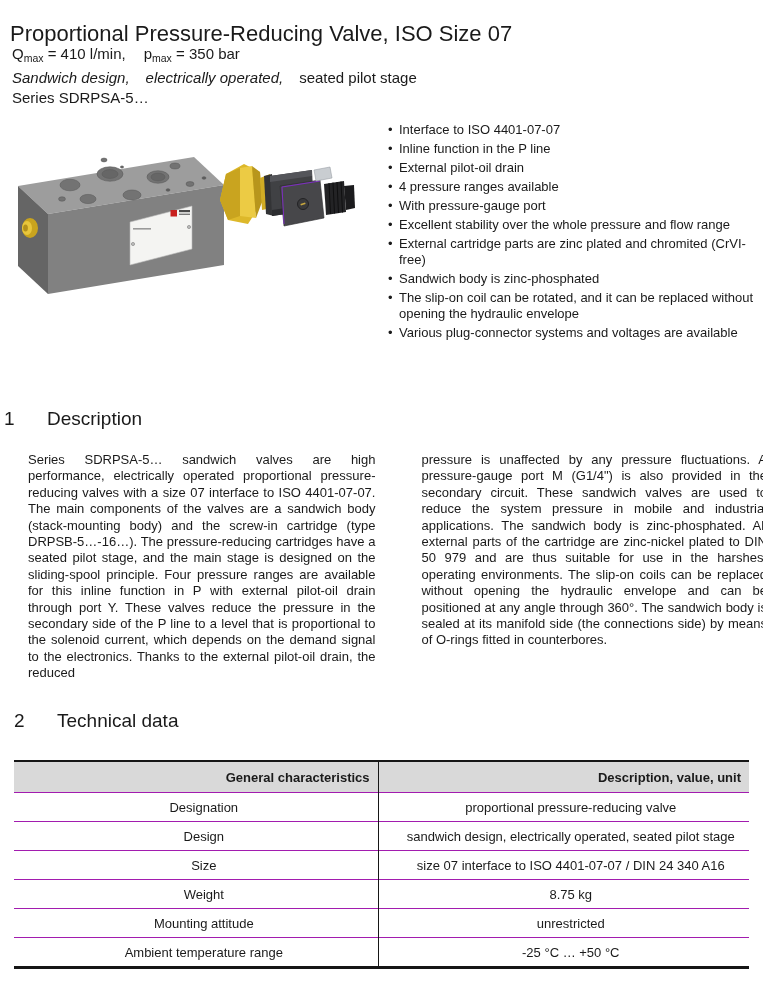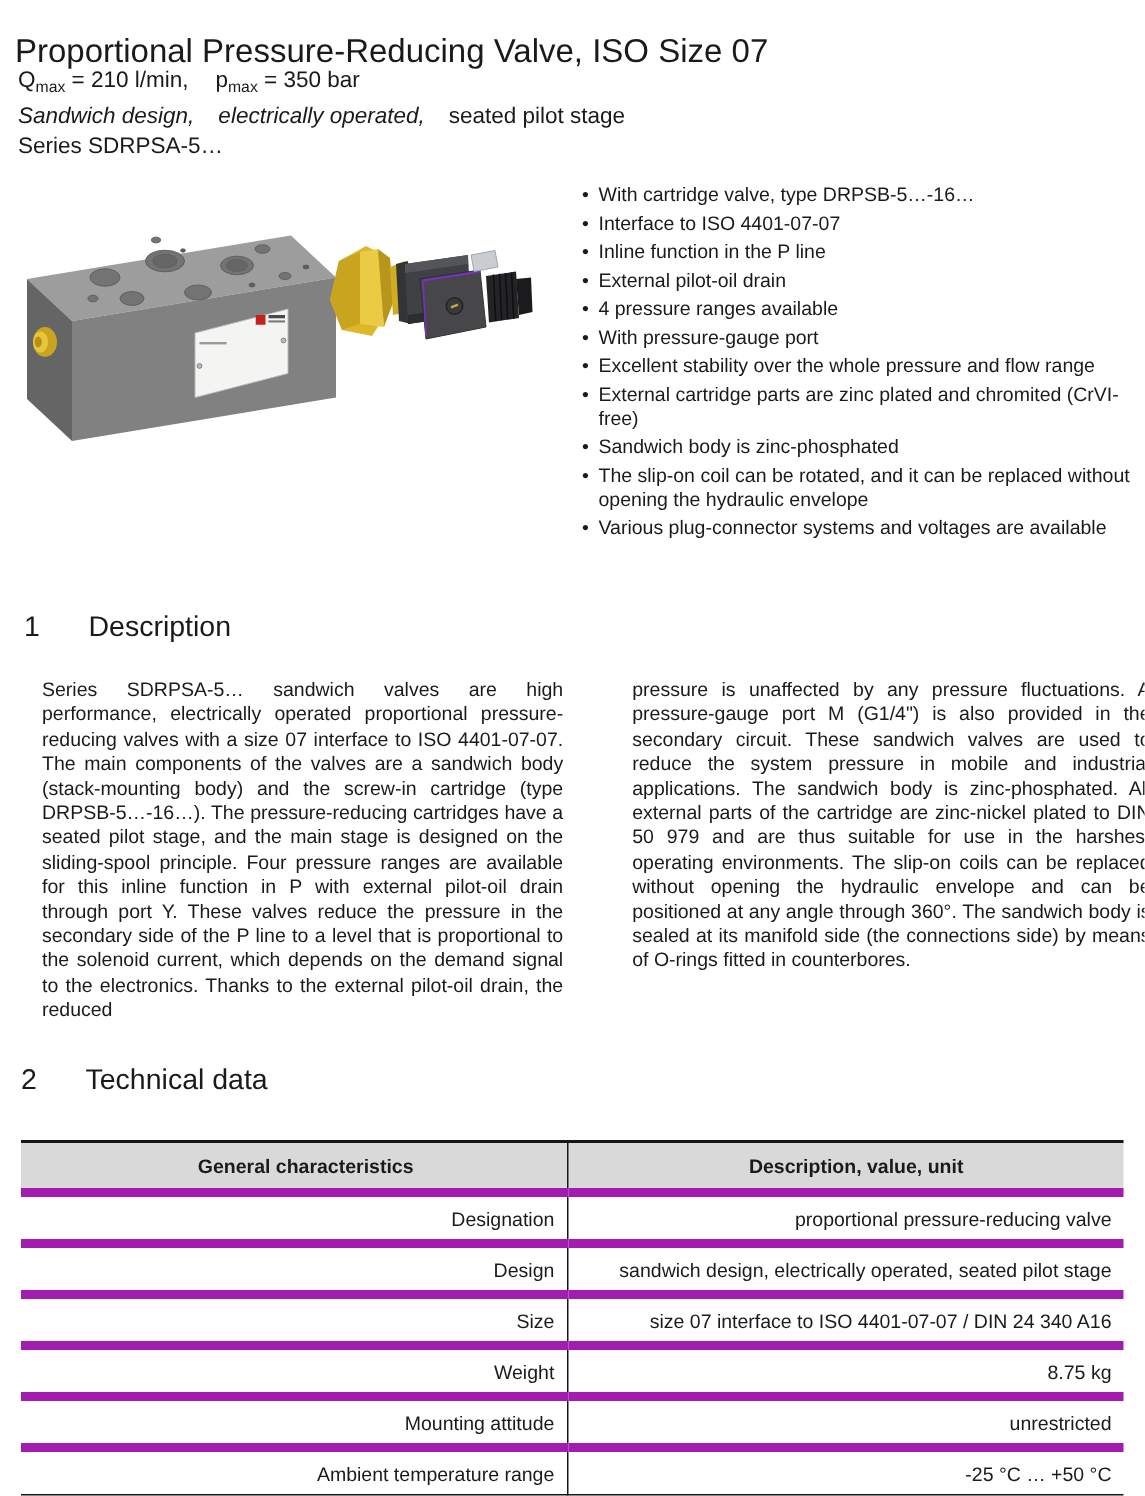--- a/index.html
+++ b/index.html
@@ -18,46 +18,46 @@
   
   .features{left:388px;top:122px;width:366px;font-size:13px;line-height:16px;}
   .features ul{margin:0;padding:0;list-style:none;}
   .features li{position:relative;padding-left:11px;margin-bottom:3px;}
   .features li::before{content:"\2022";position:absolute;left:0;top:0;}
   
   .figure{left:12px;top:140px;width:360px;height:210px;}
   
   .section-heading{font-size:19px;font-weight:400;}
   .section-heading .num{display:inline-block;width:43px;}
-  .sec1{left:16px;top:408px;}
+  .sec1{left:4px;top:408px;}
   .sec2{left:14px;top:710px;}
   
   .desc-cols{left:28px;top:452px;width:739px;display:flex;}
   .desc-col{font-size:13px;line-height:16.4px;text-align:justify;}
   .desc-col.c1{width:361px;margin-right:19px;}
   .desc-col.c2{width:359px;margin-left:27px;}
   
   .tech-table{left:14px;top:760px;width:735px;}
   table{width:735px;border-collapse:collapse;font-size:13px;
         border-top:2px solid #161616;border-bottom:3px solid #161616;}
-  th{background:#d9d9d9;font-weight:700;text-align:center;height:30px;padding:0 8px 0 24px;}
-  td{border-top:6px solid #a21caf;height:24px;padding:2px 8px 2px 24px;text-align:right;vertical-align:middle;}
+  th{background:#d9d9d9;font-weight:700;text-align:right;height:30px;padding:0 8px 0 24px;}
+  td{border-top:1px solid #a21caf;height:24px;padding:2px 8px 2px 24px;text-align:center;vertical-align:middle;}
   th.val,td.val{border-left:1px solid #161616;padding-left:22px;width:352px;}
   td.lab,th.lab{width:342px;}
   tr.double td{height:42px;}
   td .vline{line-height:18px;}
 </style>
 </head>
 <body>
 
 <h1 class="abs page-title">Proportional Pressure-Reducing Valve, ISO Size 07</h1>
 
 <div class="abs spec-block">
   <div class="spec-row">
-    <span><span>Q</span><sub class="small">max</sub> <span>= 210 l/min,</span></span><span class="gap"></span><span><span>p</span><sub class="small">max</sub> <span>= 350 bar</span></span>
+    <span><span>Q</span><sub class="small">max</sub> <span>= 410 l/min,</span></span><span class="gap"></span><span><span>p</span><sub class="small">max</sub> <span>= 350 bar</span></span>
   </div>
   <div class="design-row">
     <span class="phrase">Sandwich design,</span><span class="phrase">electrically operated,</span><span>seated pilot stage</span>
   </div>
   <div>Series SDRPSA-5…</div>
 </div>
 
 <div class="abs figure">
   <svg width="360" height="210" viewBox="0 0 360 210">
 
@@ -130,21 +130,20 @@
       <line x1="321" y1="42.5" x2="322.5" y2="73.5" stroke="#0f0f10" stroke-width="1"></line>
       <line x1="325" y1="42" x2="326.5" y2="73" stroke="#0f0f10" stroke-width="1"></line>
       <line x1="329" y1="41.5" x2="330.5" y2="72.5" stroke="#0f0f10" stroke-width="1"></line>
       <polygon points="332,46 342,45 343,68 334,70" fill="#1b1b1d"></polygon>
     </g>
   </svg>
 </div>
 
 <div class="abs features">
   <ul>
-    <li>With cartridge valve, type DRPSB-5…-16…</li>
     <li>Interface to ISO 4401-07-07</li>
     <li>Inline function in the P line</li>
     <li>External pilot-oil drain</li>
     <li>4 pressure ranges available</li>
     <li>With pressure-gauge port</li>
     <li>Excellent stability over the whole pressure and flow range</li>
     <li>External cartridge parts are zinc plated and chromited (CrVI-free)</li>
     <li>Sandwich body is zinc-phosphated</li>
     <li>The slip-on coil can be rotated, and it can be replaced without opening the hydraulic envelope</li>
     <li>Various plug-connector systems and voltages are available</li>

